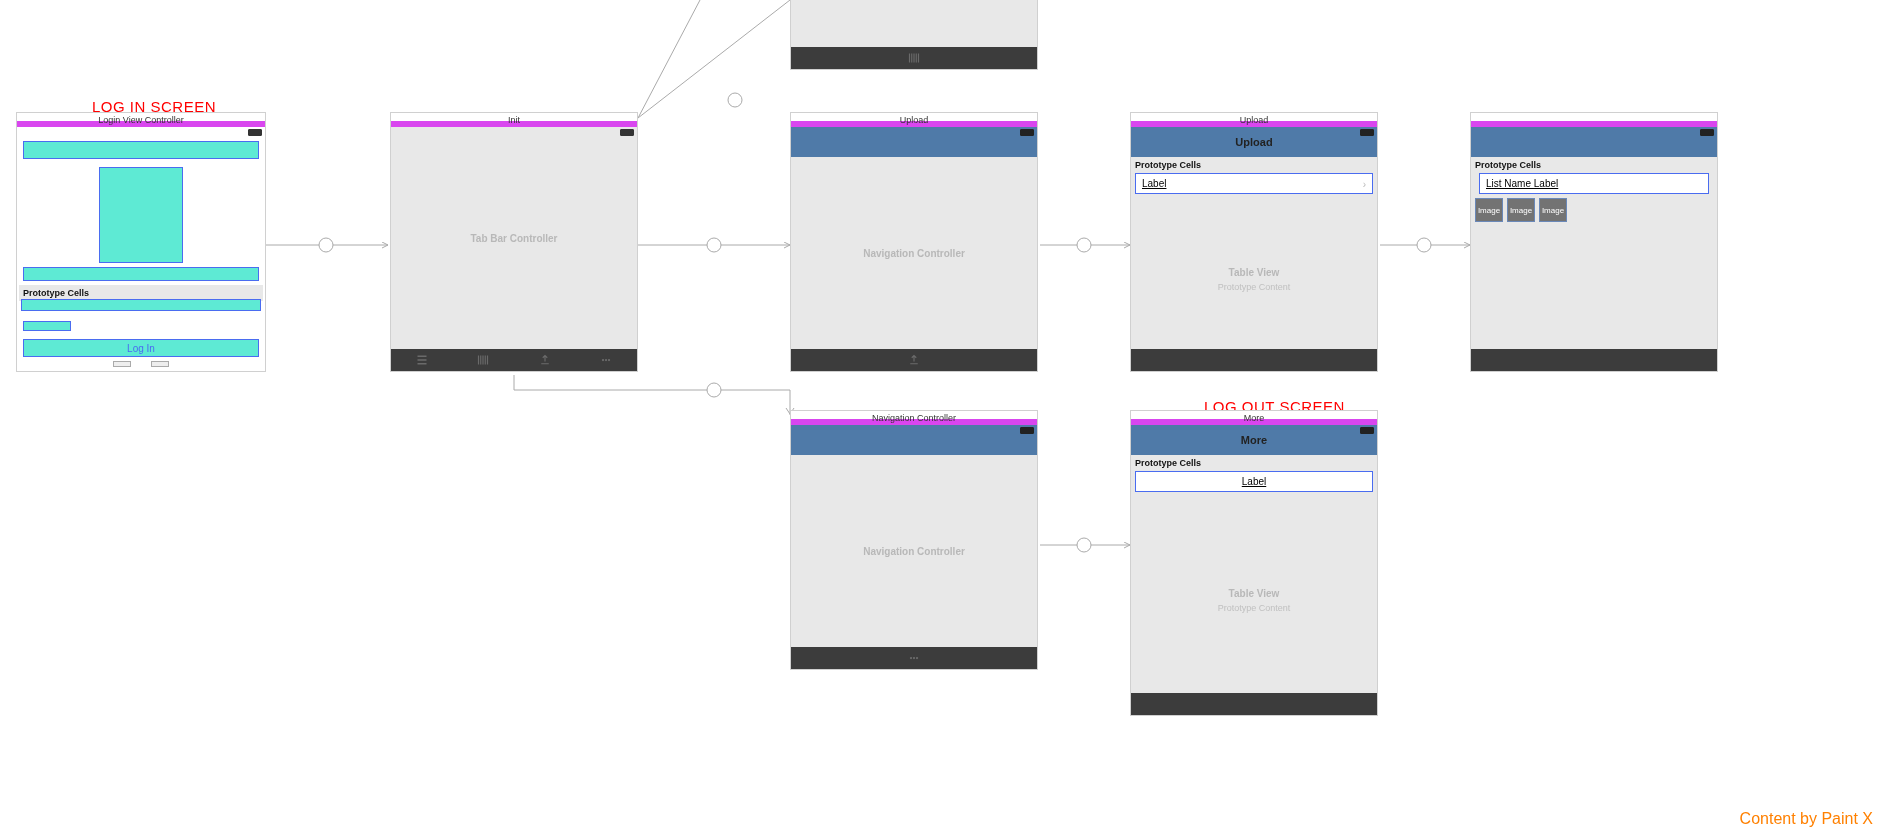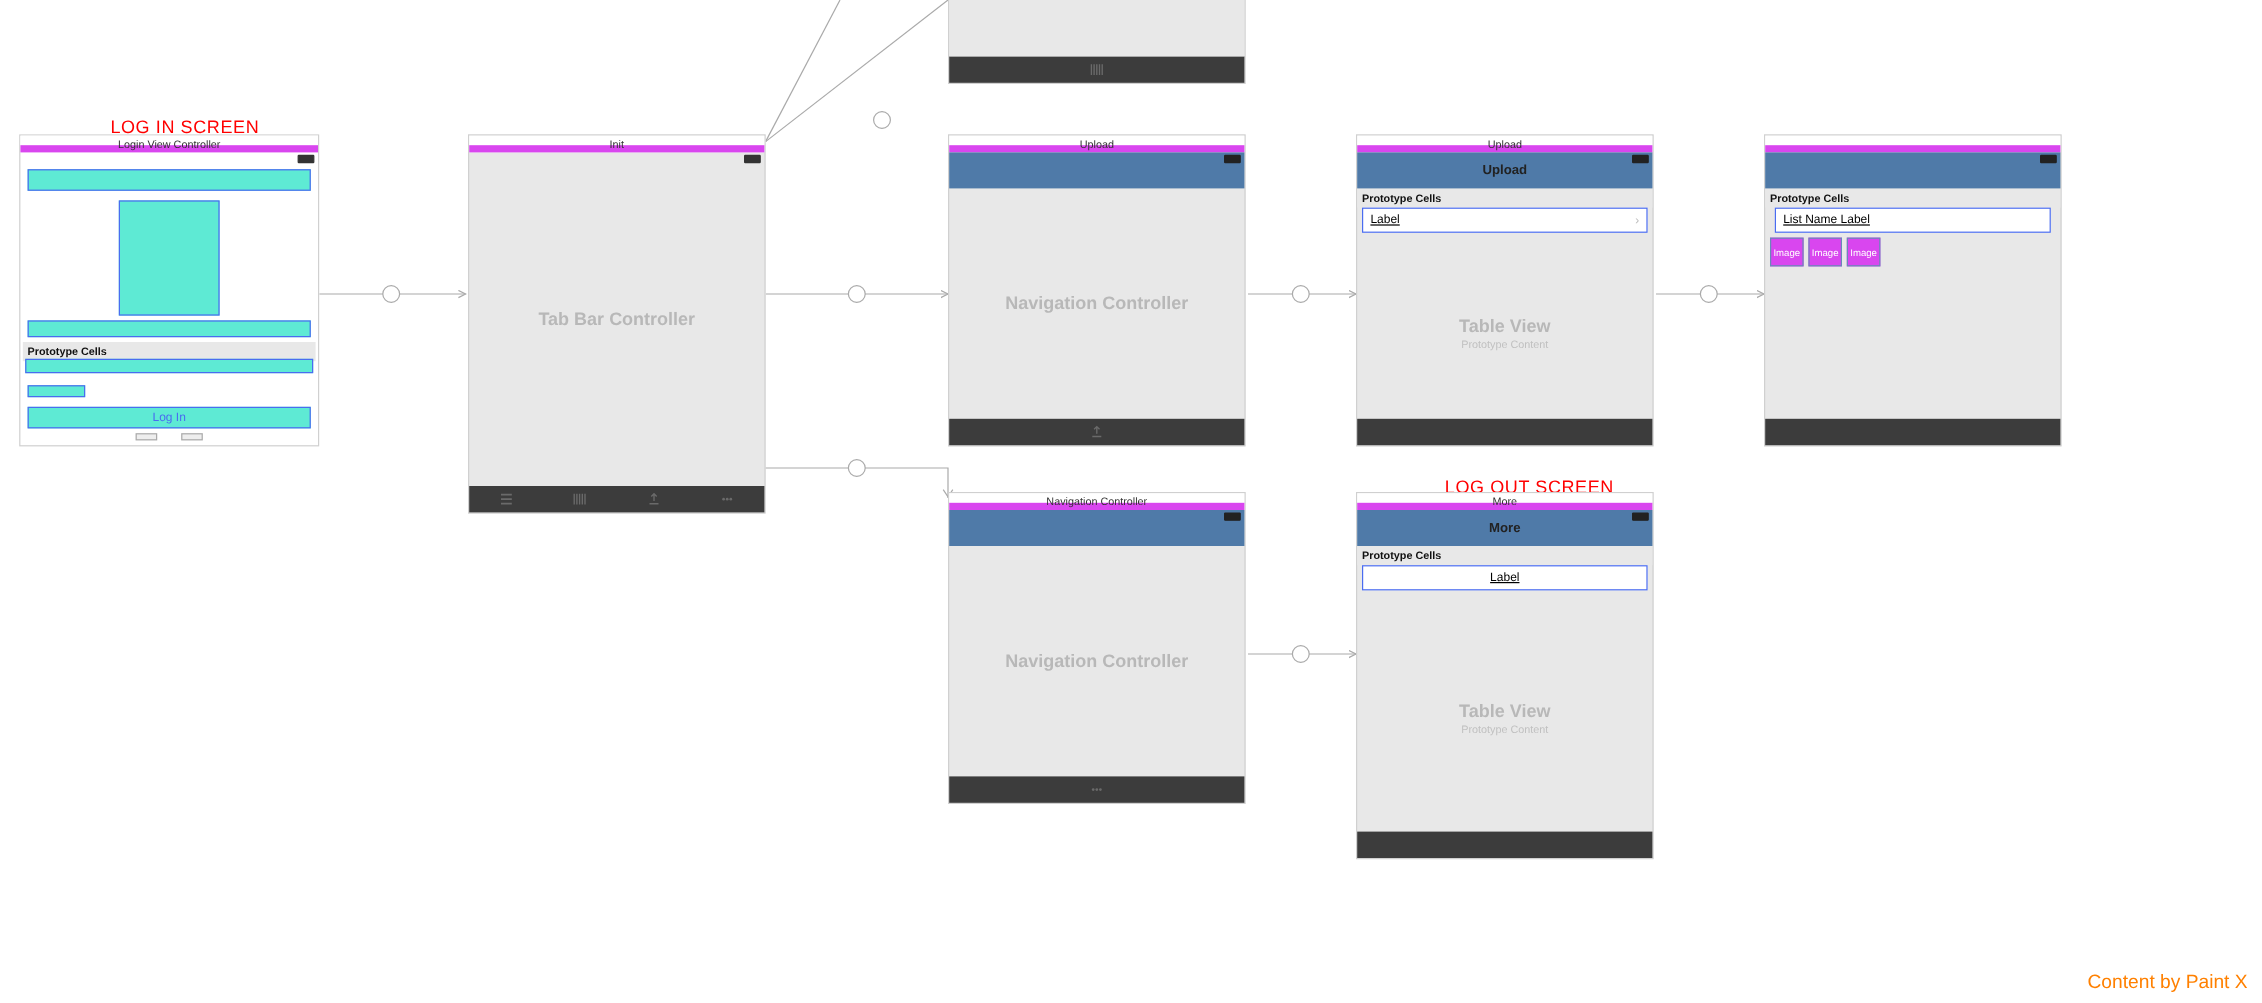--- a/index.html
+++ b/index.html
@@ -41,21 +41,21 @@
     flex: 1;
     position: relative;
   }
   .centered-label {
     position: absolute;
     top: 50%;
     left: 0;
     right: 0;
     transform: translateY(-50%);
     text-align: center;
-    font-size: 15px;
+    font-size: 10px;
     font-weight: 600;
     color: #b8b8b8;
   }
   .centered-sub {
     position: absolute;
     top: 50%;
     left: 0;
     right: 0;
     transform: translateY(10px);
     text-align: center;
@@ -153,21 +153,21 @@
     position: absolute;
     bottom: 8px;
     right: 12px;
     color: #ff8000;
     font-size: 16px;
   }
   
   .img-chips { display: flex; gap: 4px; padding: 4px; }
   .img-chip {
     width: 28px; height: 24px;
-    background: #d946ef;
+    background: #737373;
     color: #fff;
     font-size: 8px;
     display: flex;
     align-items: center;
     justify-content: center;
     border: 1px solid #6a88b8;
   }
   
   .pager-dots {
     position: absolute;
@@ -239,21 +239,21 @@
 
     <div class="blue-box login-btn" style="left:6px; top:212px; right:6px; height:18px;">Log In</div>
 
     <div class="pager-dots">
       <div class="pager-dot"></div>
       <div class="pager-dot"></div>
     </div>
   </div>
 </div>
 
-<div class="scene" style="left:390px; top:112px; width:248px; height:316px;">
+<div class="scene" style="left:390px; top:112px; width:248px; height:260px;">
   <div class="scene-title">Init</div>
   <div class="scene-body">
     <div class="battery"></div>
     <div class="centered-label">Tab Bar Controller</div>
   </div>
   <div class="tab-bar">
     <span class="tab-icon">
       <svg viewBox="0 0 16 16" width="12" height="12">
           <path d="M2 3h12M2 8h12M2 13h12" stroke="#999" stroke-width="2"></path>
         </svg>

